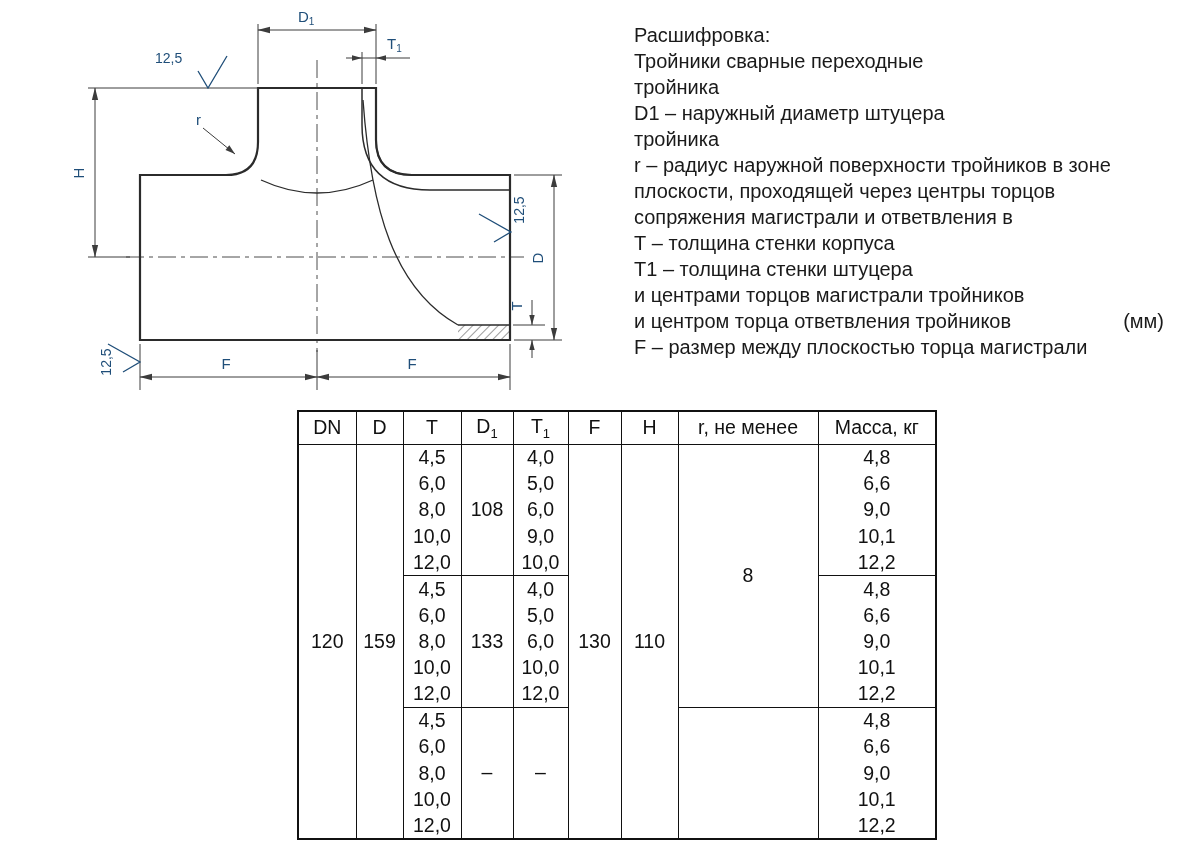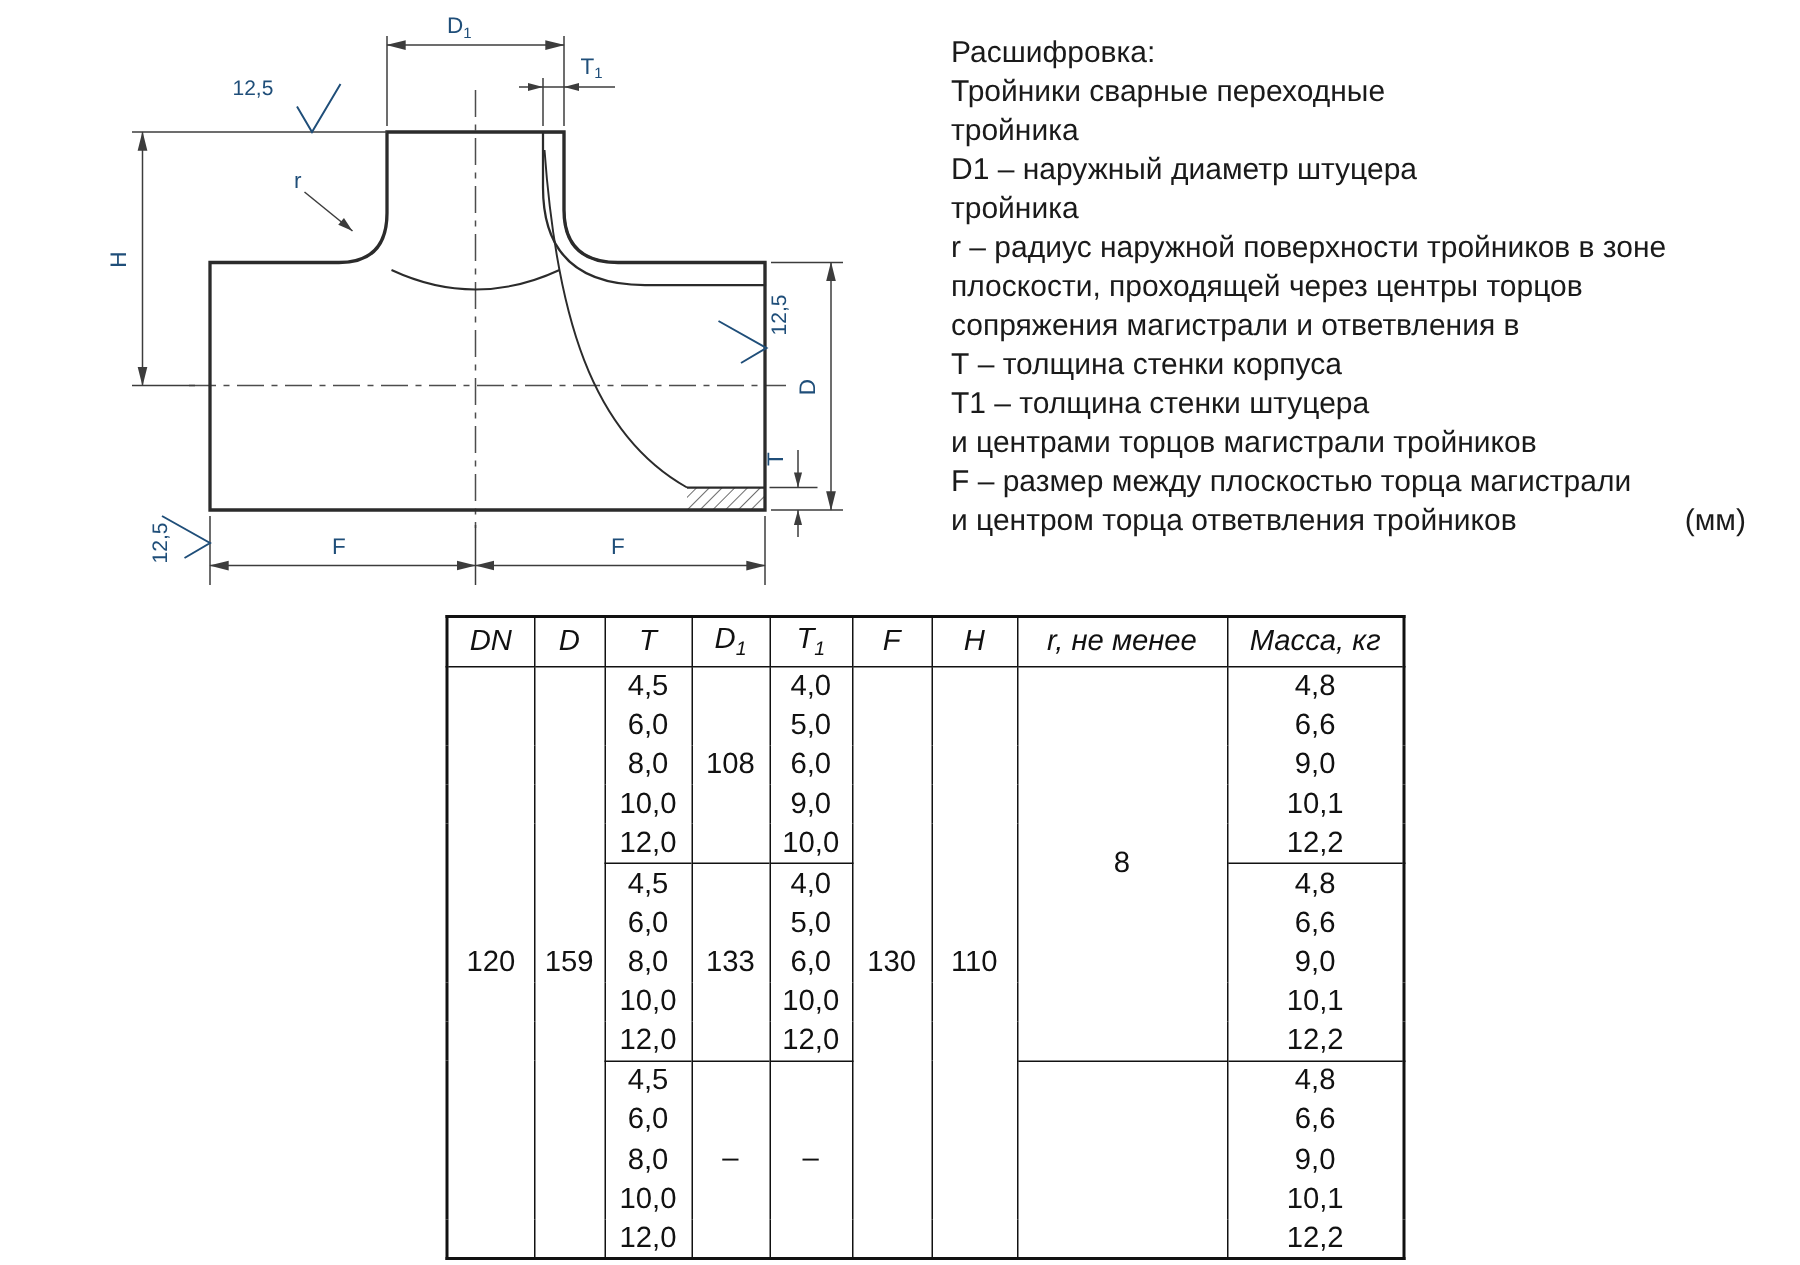--- a/index.html
+++ b/index.html
@@ -26,21 +26,21 @@
   .spec-table { position:absolute; left:297px; top:410px; border-collapse:collapse;
                 table-layout:fixed; border:2px solid #111; }
   .spec-table th, .spec-table td {
     border-left:1.5px solid #111; border-right:1.5px solid #111;
     border-top:none; border-bottom:none;
     text-align:center; vertical-align:middle; padding:0;
     font-size:19.5px; font-weight:normal; color:#111;
   }
   .spec-table th { border-bottom:1.5px solid #111; }
   .spec-table td.bt { border-top:1.5px solid #111; }
-  .spec-table thead tr { height:33px;font-style:italic; }
+  .spec-table thead tr { height:33px; }
   .spec-table tbody tr { height:26.33px; }
   .spec-table sub { font-size:13px; }
 </style>
 </head>
 <body>
 
 <svg class="drawing" width="610" height="410" viewBox="0 0 610 410">
   <defs>
     <pattern id="hatch" patternUnits="userSpaceOnUse" width="6" height="6" patternTransform="rotate(45)">
       <line x1="0" y1="0" x2="0" y2="6" stroke="#3a3a3a" stroke-width="1"></line>
@@ -147,25 +147,25 @@
   <div class="lg-line">Тройники сварные переходные</div>
   <div class="lg-line">тройника</div>
   <div class="lg-line">D1 – наружный диаметр штуцера</div>
   <div class="lg-line">тройника</div>
   <div class="lg-line">r – радиус наружной поверхности тройников в зоне</div>
   <div class="lg-line">плоскости, проходящей через центры торцов</div>
   <div class="lg-line">сопряжения магистрали и ответвления в</div>
   <div class="lg-line">Т – толщина стенки корпуса</div>
   <div class="lg-line">Т1 – толщина стенки штуцера</div>
   <div class="lg-line">и центрами торцов магистрали тройников</div>
-  <div class="lg-line">F – размер между плоскостью торца магистрали</div>
   <div class="lg-line lg-last">
     <span>и центром торца ответвления тройников</span>
     <span>(мм)</span>
   </div>
+  <div class="lg-line">F – размер между плоскостью торца магистрали</div>
 </div>
 
 <table class="spec-table">
   <colgroup>
     <col style="width:58px">
       <col style="width:47px">
       <col style="width:58px">
     <col style="width:52px">
       <col style="width:55px">
       <col style="width:53px">

